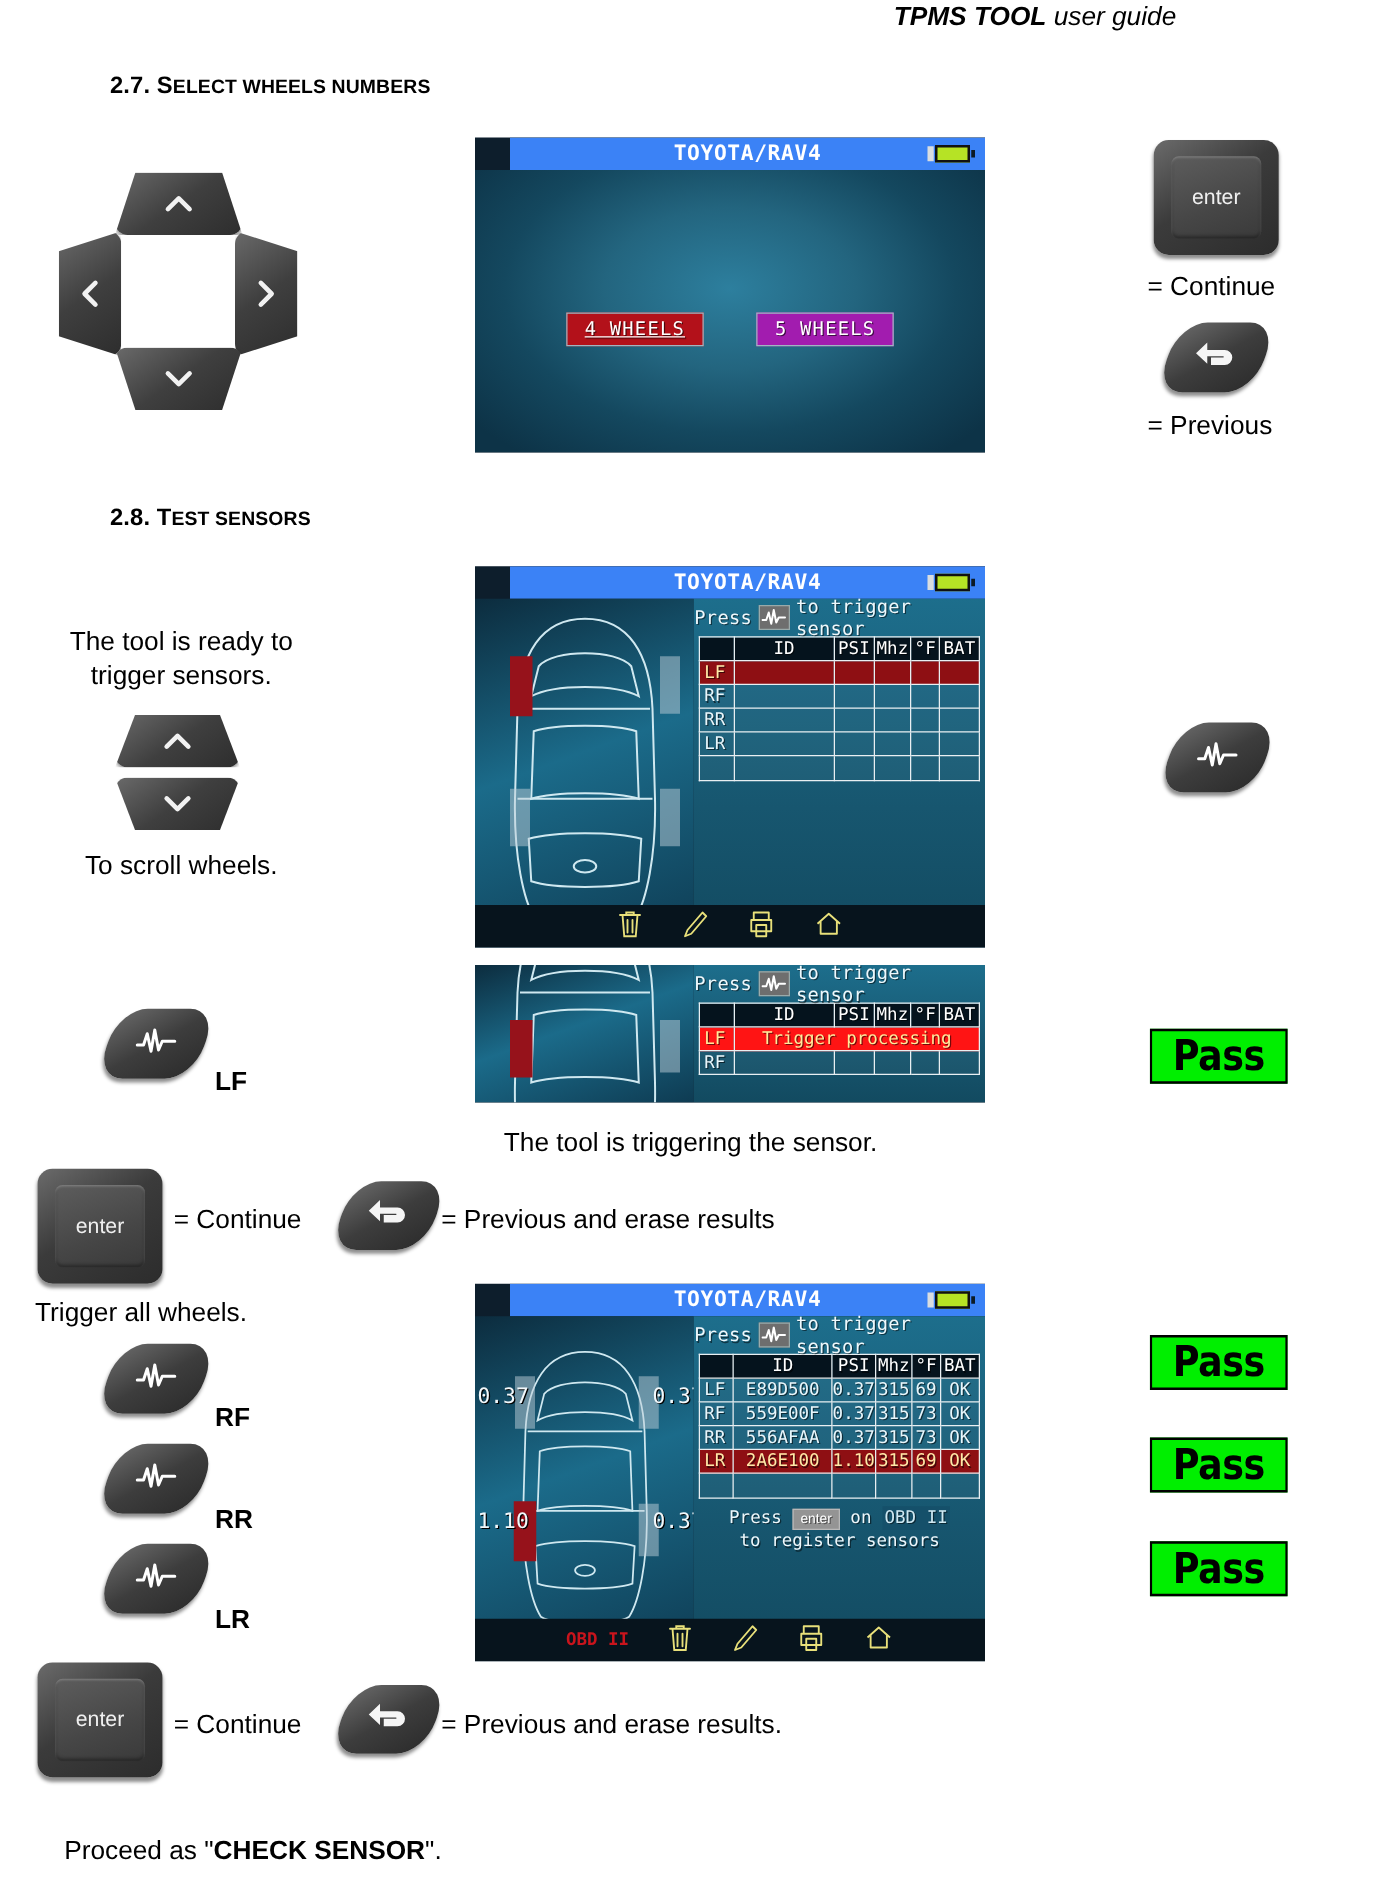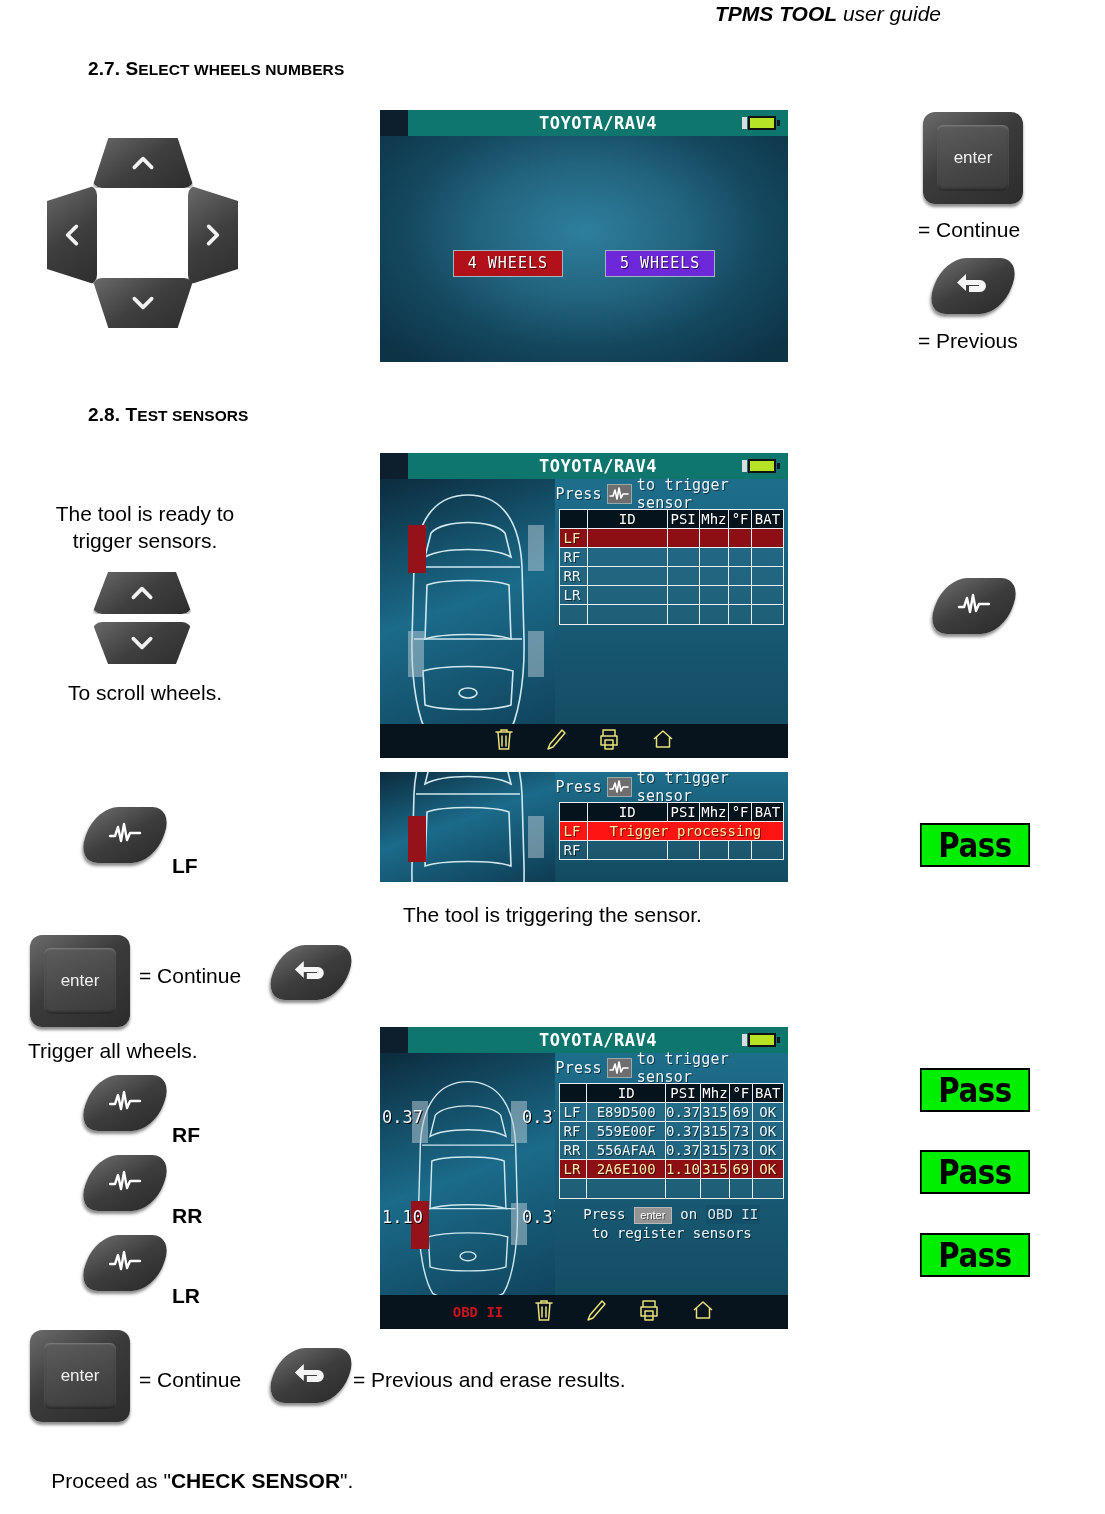--- a/index.html
+++ b/index.html
@@ -44,21 +44,21 @@
 
   
   .screen {
     position: absolute;
     background: #0d1e2c;
     overflow: hidden;
     font-family: "DejaVu Sans Mono", monospace;
   }
   .scr-head {
     position: relative; height: 26px;
-    background: #0f766e;
+    background: #3b82f6;
     color: #fff;
     text-align: center;
     font-size: 17px;
     letter-spacing: .5px;
     line-height: 26px;
     font-weight: bold;
     margin-left: 28px;
   }
   .batt {
     position: absolute; right: 8px; top: 6px;
@@ -88,22 +88,22 @@
   .sp-btns {
     position: absolute; left: 0; right: 0; top: 140px;
     display: flex; justify-content: center; gap: 42px;
   }
   .sp-btn {
     font-size: 15px; letter-spacing: 1px;
     padding: 3px 14px 4px;
     color: #fff; border: 1px solid #9fb6c2;
     text-shadow: 1px 1px 0 rgba(0,0,0,.6);
   }
-  .sp-btn.sel { background: #b3111a; }
-  .sp-btn.unsel { background: #6d28d9; }
+  .sp-btn.sel { background: #b3111a; text-decoration: underline; }
+  .sp-btn.unsel { background: #a21caf; }
 
   
   .ts-left {
     position: absolute; left: 0; top: 0; bottom: 0; width: 43%;
     background: linear-gradient(160deg, #0c2c3e 0%, #1b6b8a 45%, #0e3b52 100%);
     overflow: hidden;
   }
   .car-svg { position: absolute; left: 50%; top: 50%; transform: translate(-50%,-50%); }
   .wheel-box { position: absolute; background: rgba(190,205,215,.5); }
   .wheel-act { position: absolute; background: #96121b; }
@@ -517,20 +517,21 @@
     <div class="inner">enter</div>
   </div>
   <div class="txt" style="left:139px; top:962px;">= Continue</div>
   <div class="btn-para" style="left:273px; top:945px; width:76px; height:55px;">
     <span class="glyph">
       <svg width="34" height="30" viewBox="0 0 34 30">
           <path d="M10 5 L10 11 L24 11 A6 6 0 0 1 24 23 L13 23 L13 17 L23 17 A1 1 0 0 0 23 16 L10 16 L10 22 L1 13.5 Z" fill="#f5f5f5"></path>
         </svg>
     </span>
   </div>
+  <div class="txt" style="left:353px; top:962px;">= Previous and erase results</div>
 
   <div class="txt" style="left:28px; top:1037px;">Trigger all wheels.</div>
 
   <div class="btn-para" style="left:86px; top:1075px; width:78px; height:56px;">
     <span class="glyph">
       <svg width="34" height="22" viewBox="0 0 34 22">
           <polyline points="2,14 7,14 10,5 13,19 16,2 19,18 22,11 32,11" fill="none" stroke="#fff" stroke-width="2.4" stroke-linejoin="round" stroke-linecap="round"></polyline>
         </svg>
     </span>
   </div>

